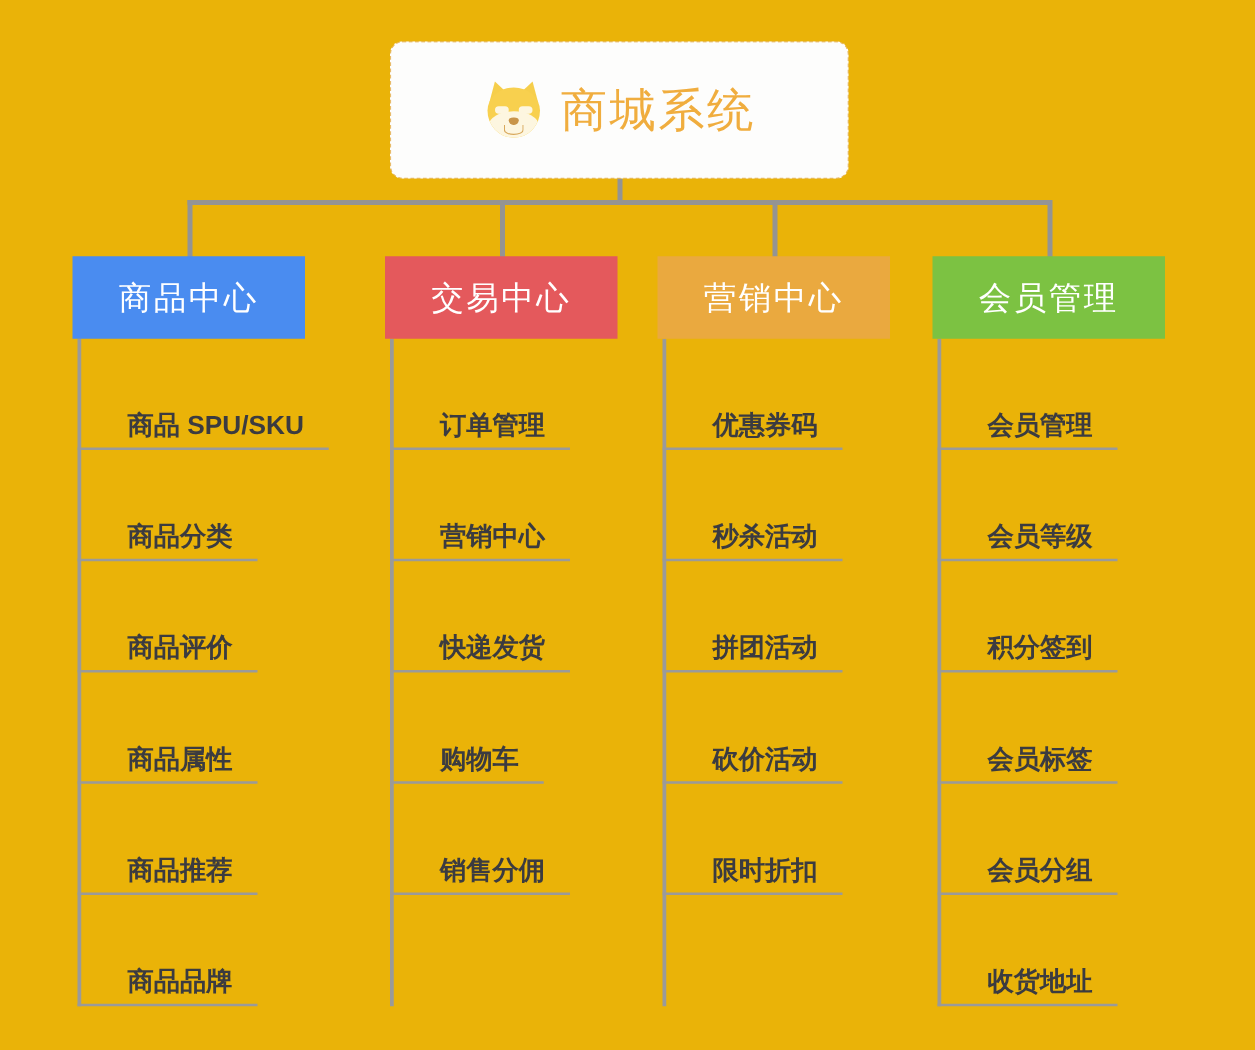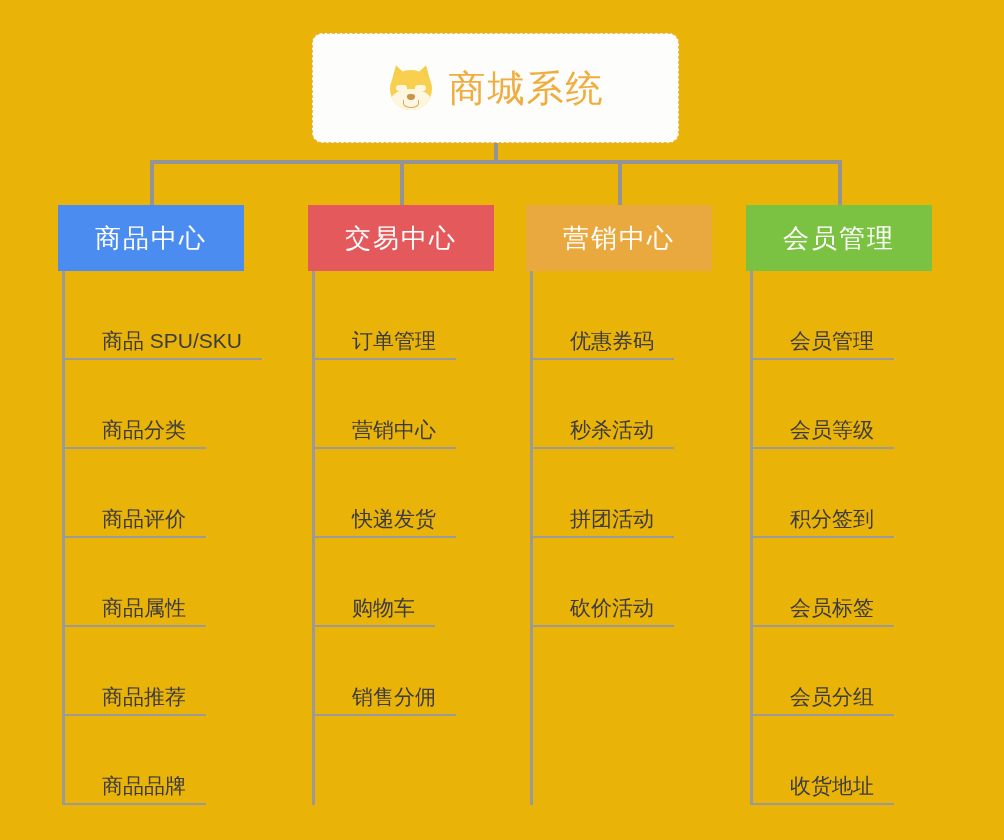--- a/index.html
+++ b/index.html
@@ -145,20 +145,21 @@
     height: 89px;
     display: flex;
     align-items: flex-end;
     padding-left: 4px;
   }
   .leaf-inner {
     position: relative;
     display: inline-block;
     padding: 0 20px 6px 40px;
     border-bottom: 2px solid #9a9a9a;
+    font-weight: bold;
   }
   .leaf-label {
     font-size: 21px;
     color: #3b3b40;
     white-space: nowrap;
     line-height: 1.1;
   }
 </style>
 </head>
 <body>
@@ -249,20 +250,23 @@
         </div>
       <div class="leaf">
           <div class="leaf-inner"><span class="leaf-label">秒杀活动</span></div>
         </div>
       <div class="leaf">
           <div class="leaf-inner"><span class="leaf-label">拼团活动</span></div>
         </div>
       <div class="leaf">
           <div class="leaf-inner"><span class="leaf-label">砍价活动</span></div>
         </div>
+      <div class="leaf">
+          <div class="leaf-inner"><span class="leaf-label">限时折扣</span></div>
+        </div>
     </div>
   </div>
 
   <div class="column" style="left:746px">
     <div class="col-header" style="background:#7cc242">
       <span>会员管理</span>
     </div>
     <div class="trunk" style="height:534px"></div>
     <div class="leaf-list">
       <div class="leaf">

